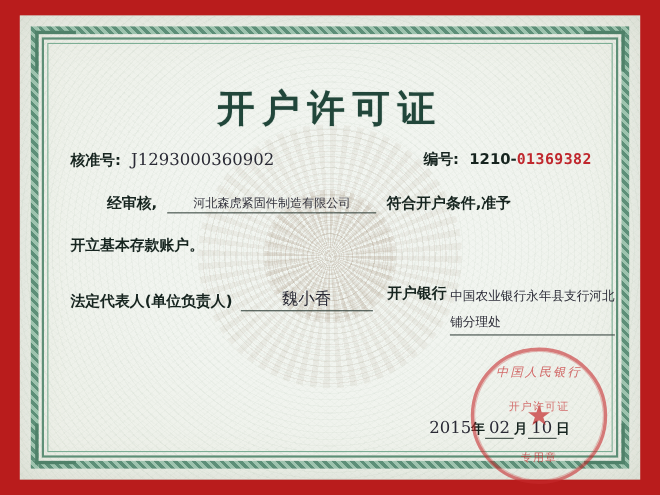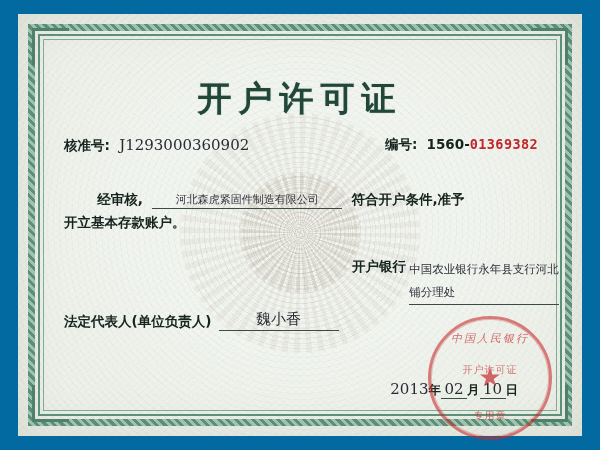--- a/index.html
+++ b/index.html
@@ -10,21 +10,21 @@
     width: 600px;
     height: 450px;
     background: #ffffff;
     font-family: "Liberation Serif", serif;
     overflow: hidden;
   }
   .page {
     position: relative;
     width: 600px;
     height: 450px;
-    background: #0369a1;
+    background: #b91c1c;
   }
   
   .cert {
     position: absolute;
     left: 18px;
     top: 14px;
     width: 564px;
     height: 422px;
     background:
       radial-gradient(ellipse at 50% 48%, #f3f6f2 0%, #f1f4ef 45%, #eef1ea 70%, #eceee6 100%);
@@ -153,34 +153,34 @@
     color: #16241f;
   }
   .serial-red {
     font-family: "DejaVu Sans Mono", "Liberation Mono", monospace;
     font-size: 13.5px;
     font-weight: bold;
     color: #c0272d;
     letter-spacing: 0.4px;
   }
   
-  #body-line1 { left: 12px; top: 128px; width: 500px; margin-top: 15px; }
+  #body-line1 { left: 12px; top: 128px; width: 500px; }
   #body-line2 { left: 12px; top: 166px; }
   .indent { display: inline-block; width: 30px; }
   .company-blank {
     width: 190px;
     margin: 0 6px;
   }
   .company-name {
     font-family: "DejaVu Sans", "Liberation Sans", sans-serif;
     font-size: 11px;
     color: #35353f;
   }
   
-  #rep-row { left: 12px; top: 214px; margin-top: 48px; }
+  #rep-row { left: 12px; top: 214px; }
   .rep-blank { width: 120px; margin-left: 4px; }
   #bank-row { left: 300px; top: 210px; }
   .bank-name {
     display: inline-block;
     font-family: "DejaVu Sans", "Liberation Sans", sans-serif;
     font-size: 11.5px;
     color: #2d2d38;
     line-height: 23px;
     width: 150px;
     vertical-align: top;
@@ -274,21 +274,21 @@
 
       <div class="title">开户许可证</div>
 
       <div class="row" id="approval-row">
         <span class="lbl">核准号:</span>
         <span class="val-hand" style="margin-left:6px;">J1293000360902</span>
       </div>
 
       <div class="row" id="serial-row">
         <span class="lbl">编号:</span>
-        <span class="serial-prefix" style="margin-left:6px;">1560-</span><span class="serial-red">01369382</span>
+        <span class="serial-prefix" style="margin-left:6px;">1210-</span><span class="serial-red">01369382</span>
       </div>
 
       <div class="row" id="body-line1">
         <span class="indent"></span>
         <span class="lbl">经审核,</span>
         <span class="underline company-blank">
           <span class="company-name">河北森虎紧固件制造有限公司</span>
         </span>
         <span class="lbl">符合开户条件,准予</span>
       </div>
@@ -305,21 +305,21 @@
       </div>
 
       <div class="row" id="bank-row">
         <span class="lbl">开户银行</span>
         <span class="bank-name">中国农业银行永年县支行河北铺分理处</span>
       </div>
 
 
 
       <div class="row" id="date-row">
-        <span class="val-hand">2013</span><span class="lbl" style="font-size:12.5px;">年</span><span class="date-seg val-hand">02</span><span class="lbl" style="font-size:12.5px;">月</span><span class="date-seg val-hand">10</span><span class="lbl" style="font-size:12.5px;">日</span>
+        <span class="val-hand">2015</span><span class="lbl" style="font-size:12.5px;">年</span><span class="date-seg val-hand">02</span><span class="lbl" style="font-size:12.5px;">月</span><span class="date-seg val-hand">10</span><span class="lbl" style="font-size:12.5px;">日</span>
       </div>
 
       <div class="seal">
         <div class="arc-top">中国人民银行</div>
         <div class="mid-text">开户许可证</div>
         <div class="star">★</div>
         <div class="arc-bottom">专用章</div>
       </div>
 
     </div>

